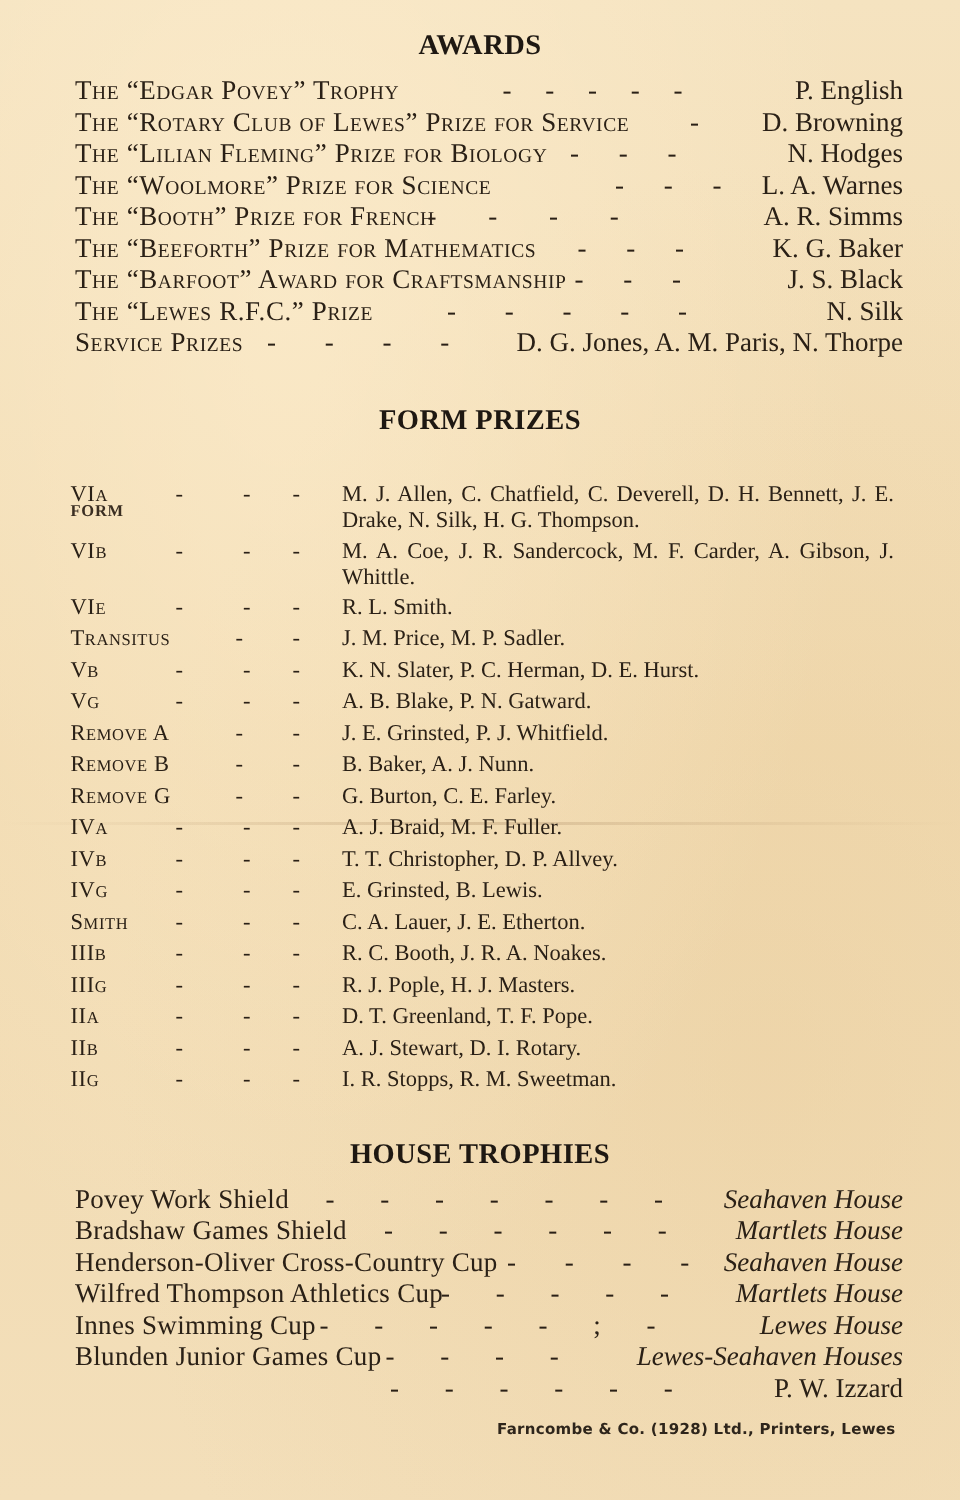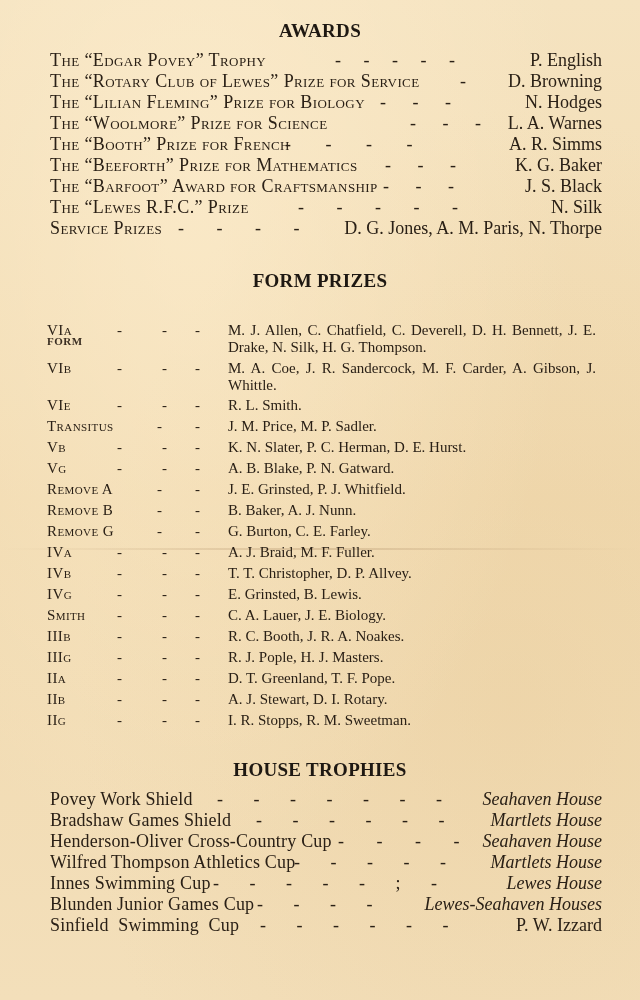--- a/index.html
+++ b/index.html
@@ -182,21 +182,21 @@
     <span class="d" style="left:70px">-</span>
     <span class="d" style="left:115px">-</span>
     <span class="d" style="left:148px">-</span>
     <span class="names">E. Grinsted, B. Lewis.</span>
   </div>
   <div class="frow" style="top:607px">
     <span class="form">Smith</span>
     <span class="d" style="left:70px">-</span>
     <span class="d" style="left:115px">-</span>
     <span class="d" style="left:148px">-</span>
-    <span class="names">C. A. Lauer, J. E. Biology.</span>
+    <span class="names">C. A. Lauer, J. E. Etherton.</span>
   </div>
   <div class="frow" style="top:628px">
     <span class="form">IIIb</span>
     <span class="d" style="left:70px">-</span>
     <span class="d" style="left:115px">-</span>
     <span class="d" style="left:148px">-</span>
     <span class="names">R. C. Booth, J. R. A. Noakes.</span>
   </div>
   <div class="frow" style="top:649px">
     <span class="form">IIIg</span>
@@ -253,18 +253,18 @@
     <span class="lbl">Innes Swimming Cup</span>
     <span class="dashes" style="left:163px;word-spacing:26px">-       -       -       -       -       ;       -</span>
     <span class="val italic">Lewes House</span>
   </div>
   <div class="row plain" style="top:894px">
     <span class="lbl">Blunden Junior Games Cup</span>
     <span class="dashes" style="left:207px;word-spacing:26px">-       -       -       -</span>
     <span class="val italic">Lewes-Seahaven Houses</span>
   </div>
   <div class="row plain" style="top:915px">
-    <span class="lbl" style="word-spacing:5px">Sinfield Swimming Cup</span>
     <span class="dashes" style="left:210px;word-spacing:26px">-       -       -       -       -       -</span>
     <span class="val">P. W. Izzard</span>
   </div>
 
+  <div class="footer">Farncombe &amp; Co. (1928) Ltd., Printers, Lewes</div>
 </div>
 
 </body></html>

